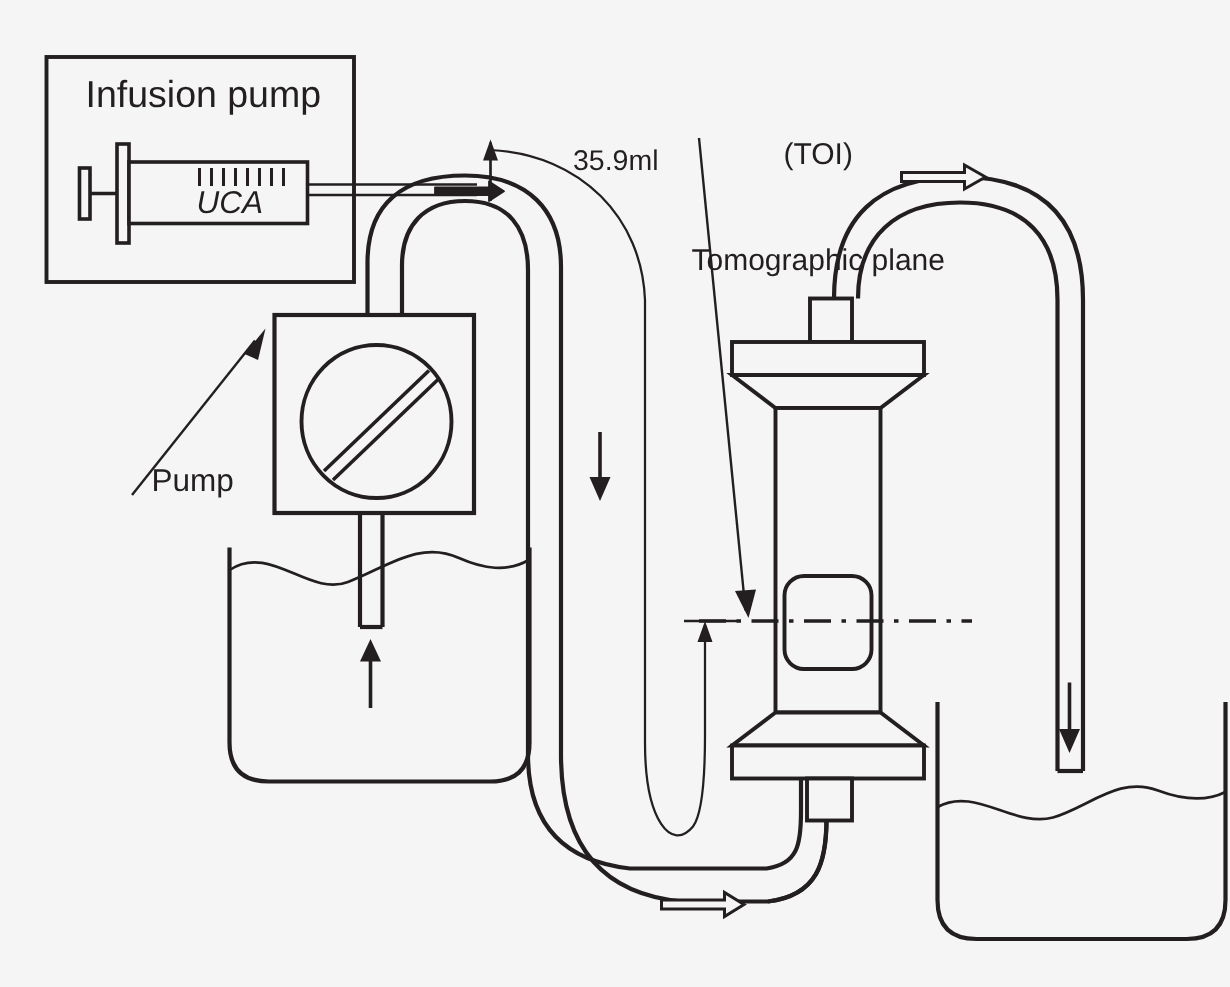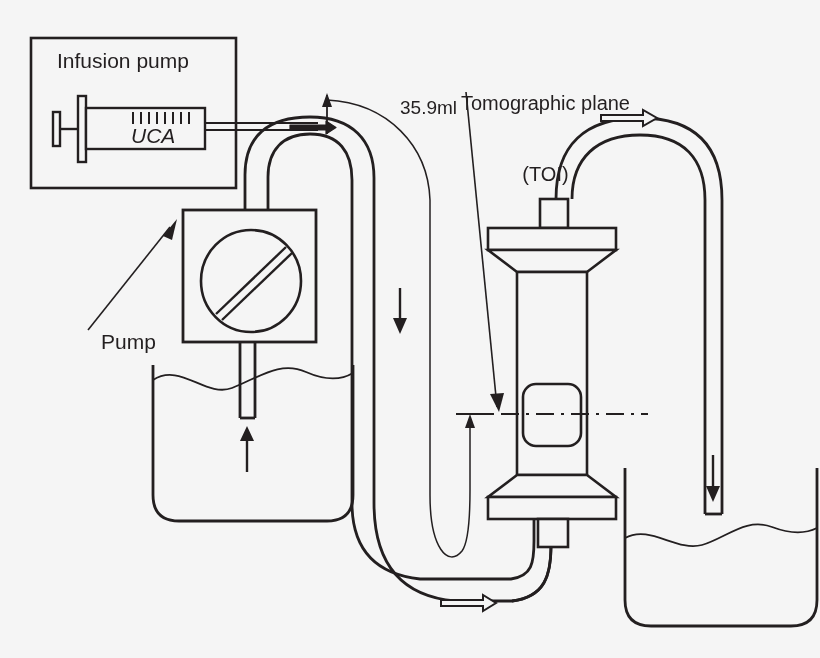--- a/index.html
+++ b/index.html
@@ -22,25 +22,25 @@
     width: 820px;
     height: 658px;
   }
   .lbl {
     position: absolute;
     color: #231f20;
     font-family: "Liberation Sans", sans-serif;
     white-space: pre;
     line-height: 1.18;
   }
-  #lbl-infusion-pump { left: 57px;  top: 49px;  font-size: 21px; }
+  #lbl-infusion-pump { left: 57px;  top: 49px;  font-size: 25px; }
   #lbl-uca          { left: 131px; top: 124px; font-size: 21px; font-style: italic; }
-  #lbl-volume       { left: 400px; top: 97px;  font-size: 19px; }
+  #lbl-volume       { left: 382px; top: 97px;  font-size: 19px; }
   #lbl-toi          { left: 461px; top: 45px;  font-size: 20px; text-align: center; }
-  #lbl-pump         { left: 101px; top: 309px; font-size: 21px; margin-top: 21px; }
+  #lbl-pump         { left: 101px; top: 309px; font-size: 21px; }
 </style>
 </head>
 <body>
 
 <div id="stage">
 
   <svg id="diagram" viewBox="0 0 820 658">
     <defs>
       <marker id="thinArrow" viewBox="0 0 10 10" refX="9" refY="5" markerWidth="7" markerHeight="7" orient="auto-start-reverse">
         <path d="M0,0.5 L10,5 L0,9.5 L2.5,5 Z" fill="#231f20"></path>
@@ -211,19 +211,19 @@
     </g>
   </svg>
 
   <div class="lbl" id="lbl-infusion-pump">Infusion pump</div>
 
   <div class="lbl" id="lbl-uca">UCA</div>
 
   <div class="lbl" id="lbl-volume">35.9ml</div>
 
   <div class="lbl" id="lbl-toi">
+    <div>(TOI)</div>
     <div>Tomographic plane</div>
-    <div>(TOI)</div>
   </div>
 
   <div class="lbl" id="lbl-pump">Pump</div>
 
 </div>
 
 </body></html>

